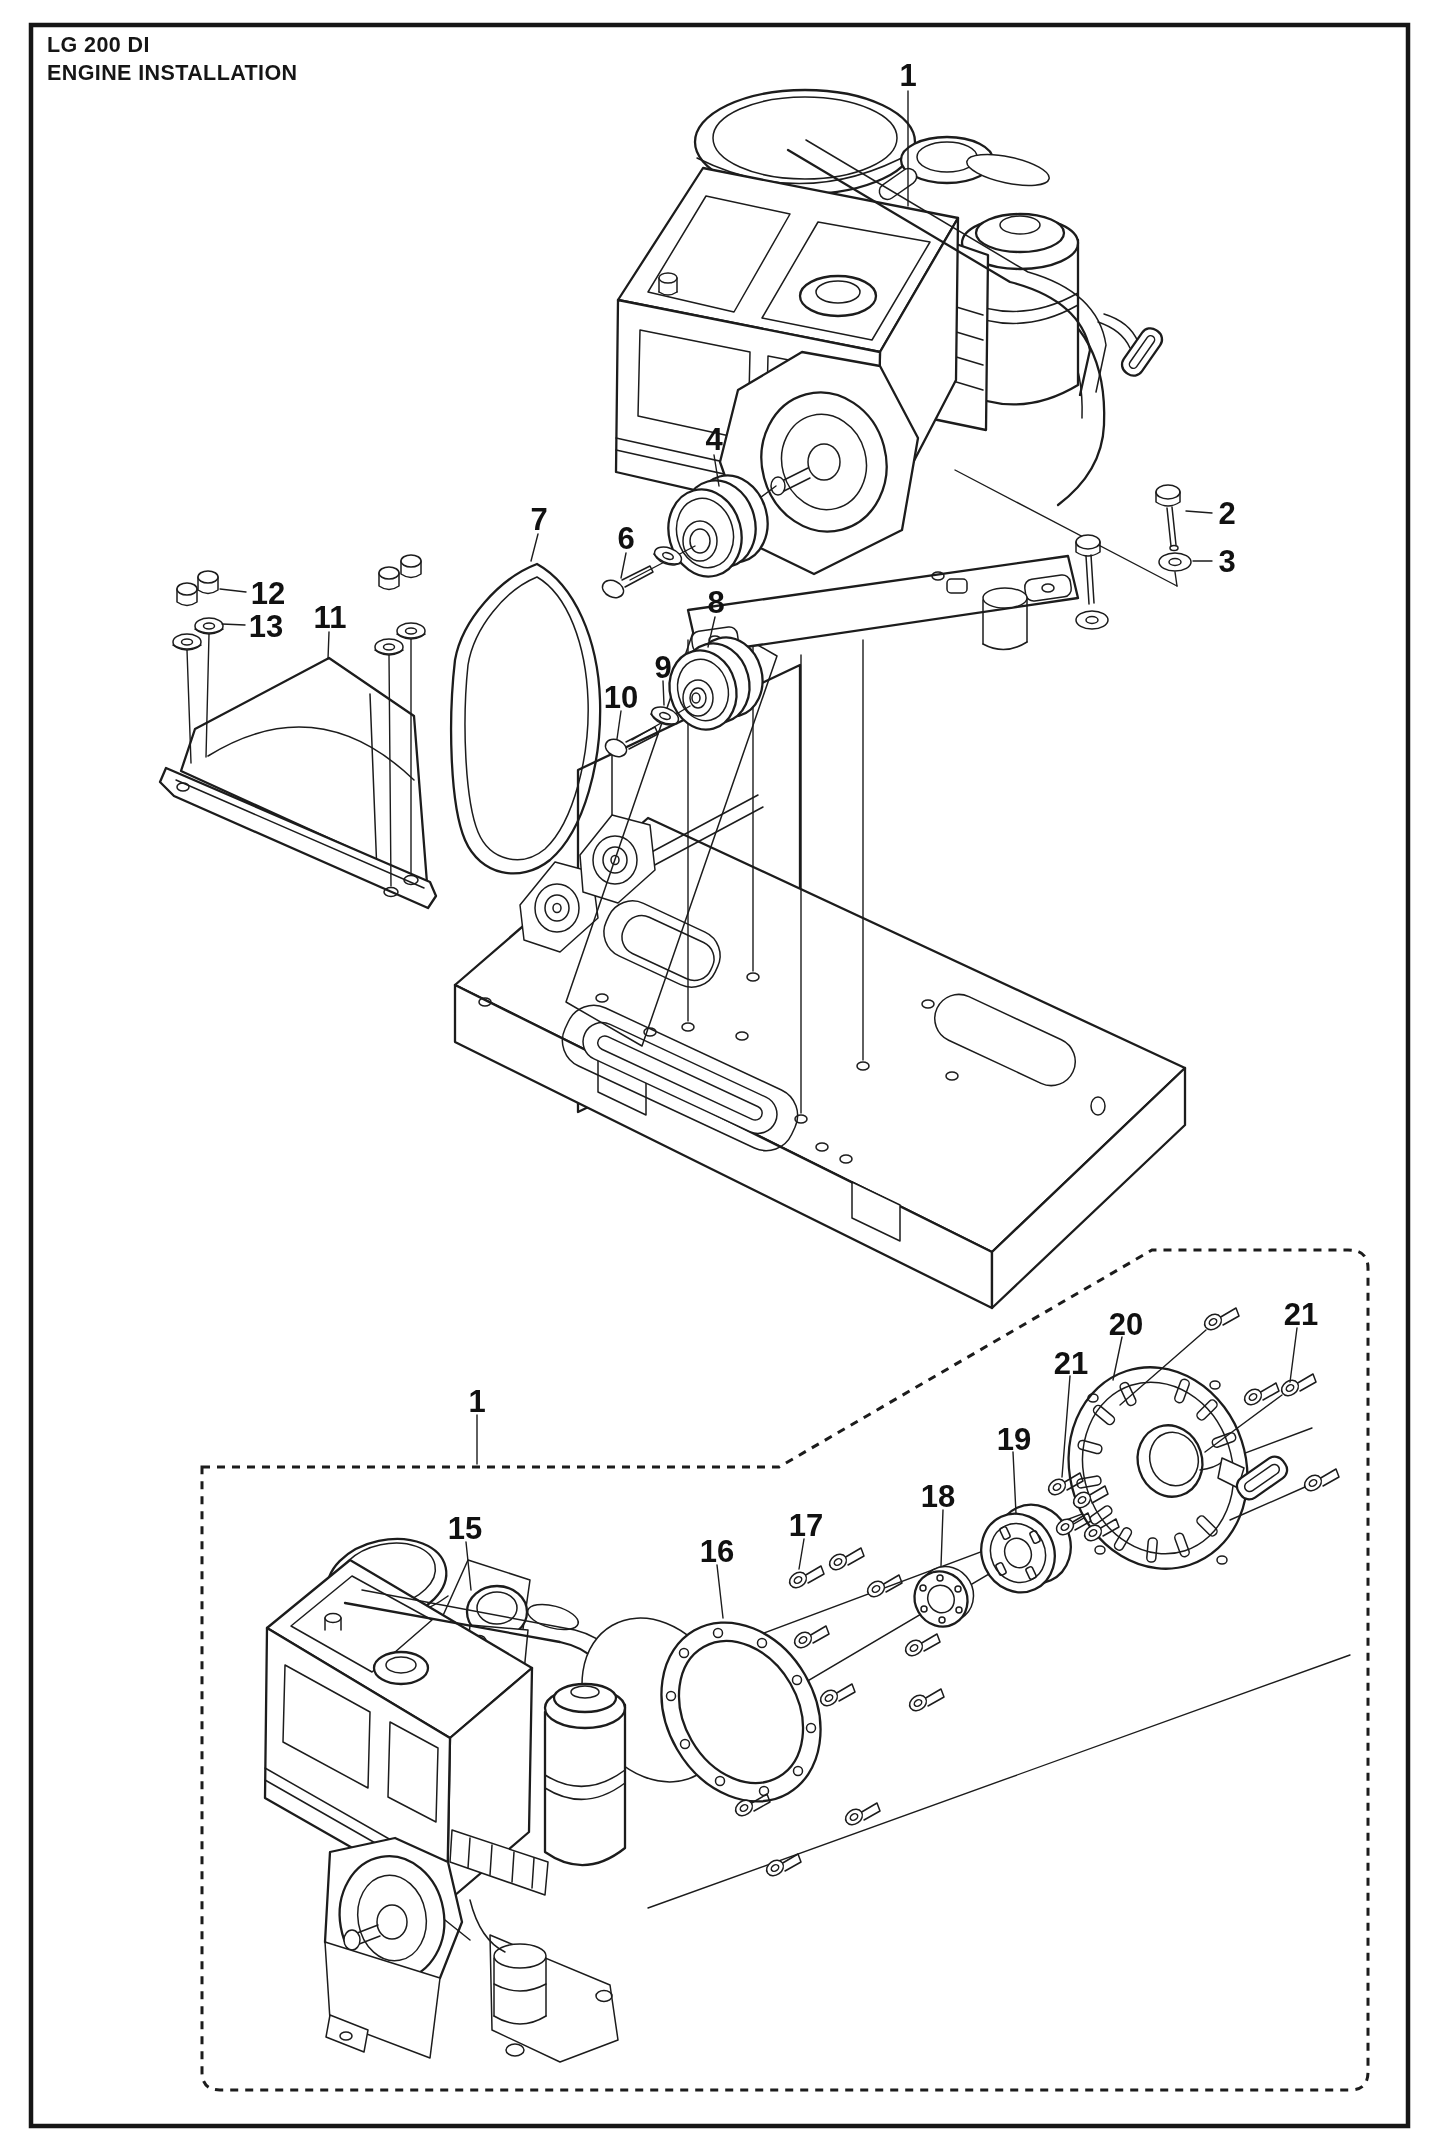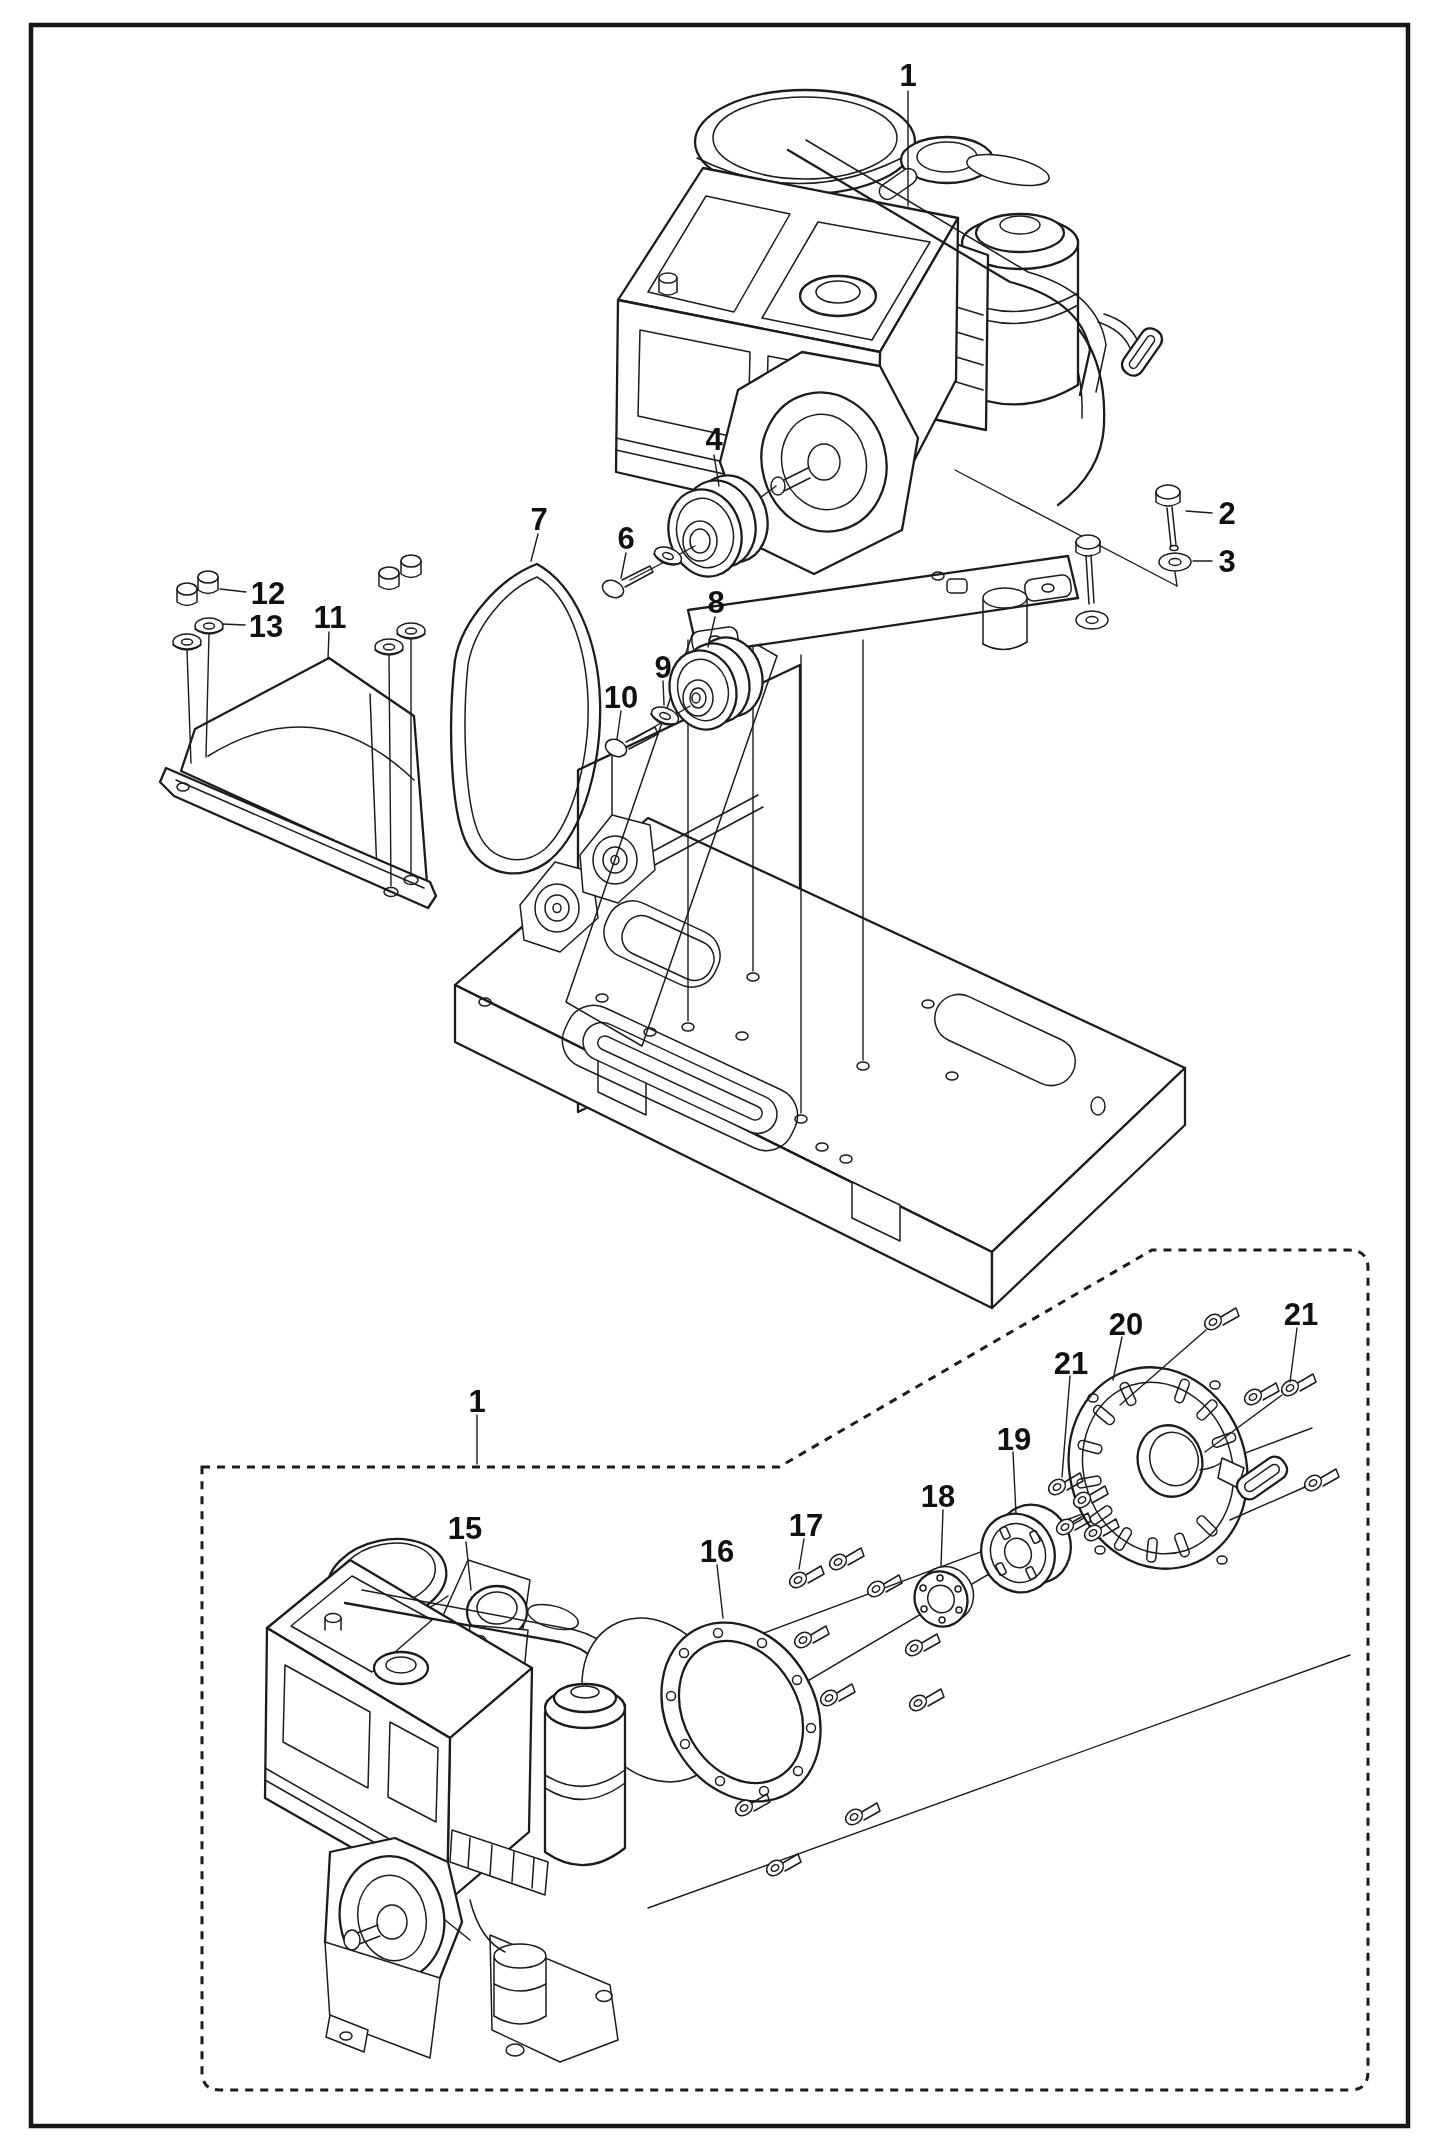--- a/index.html
+++ b/index.html
@@ -474,14 +474,18 @@
         <text x="717" y="1551" dy="0.36em" class="callout">16</text>
         <text x="806" y="1525" dy="0.36em" class="callout">17</text>
         <text x="938" y="1496" dy="0.36em" class="callout">18</text>
         <text x="1014" y="1439" dy="0.36em" class="callout">19</text>
         <text x="1126" y="1324" dy="0.36em" class="callout">20</text>
         <text x="1071" y="1363" dy="0.36em" class="callout">21</text>
         <text x="1301" y="1314" dy="0.36em" class="callout">21</text>
       </g>
 </svg>
 
-
+<div class="titleblock">
+  <div class="t1">LG 200 DI</div>
+  <div class="t2">ENGINE INSTALLATION</div>
 </div>
 
+</div>
+
 </body></html>

